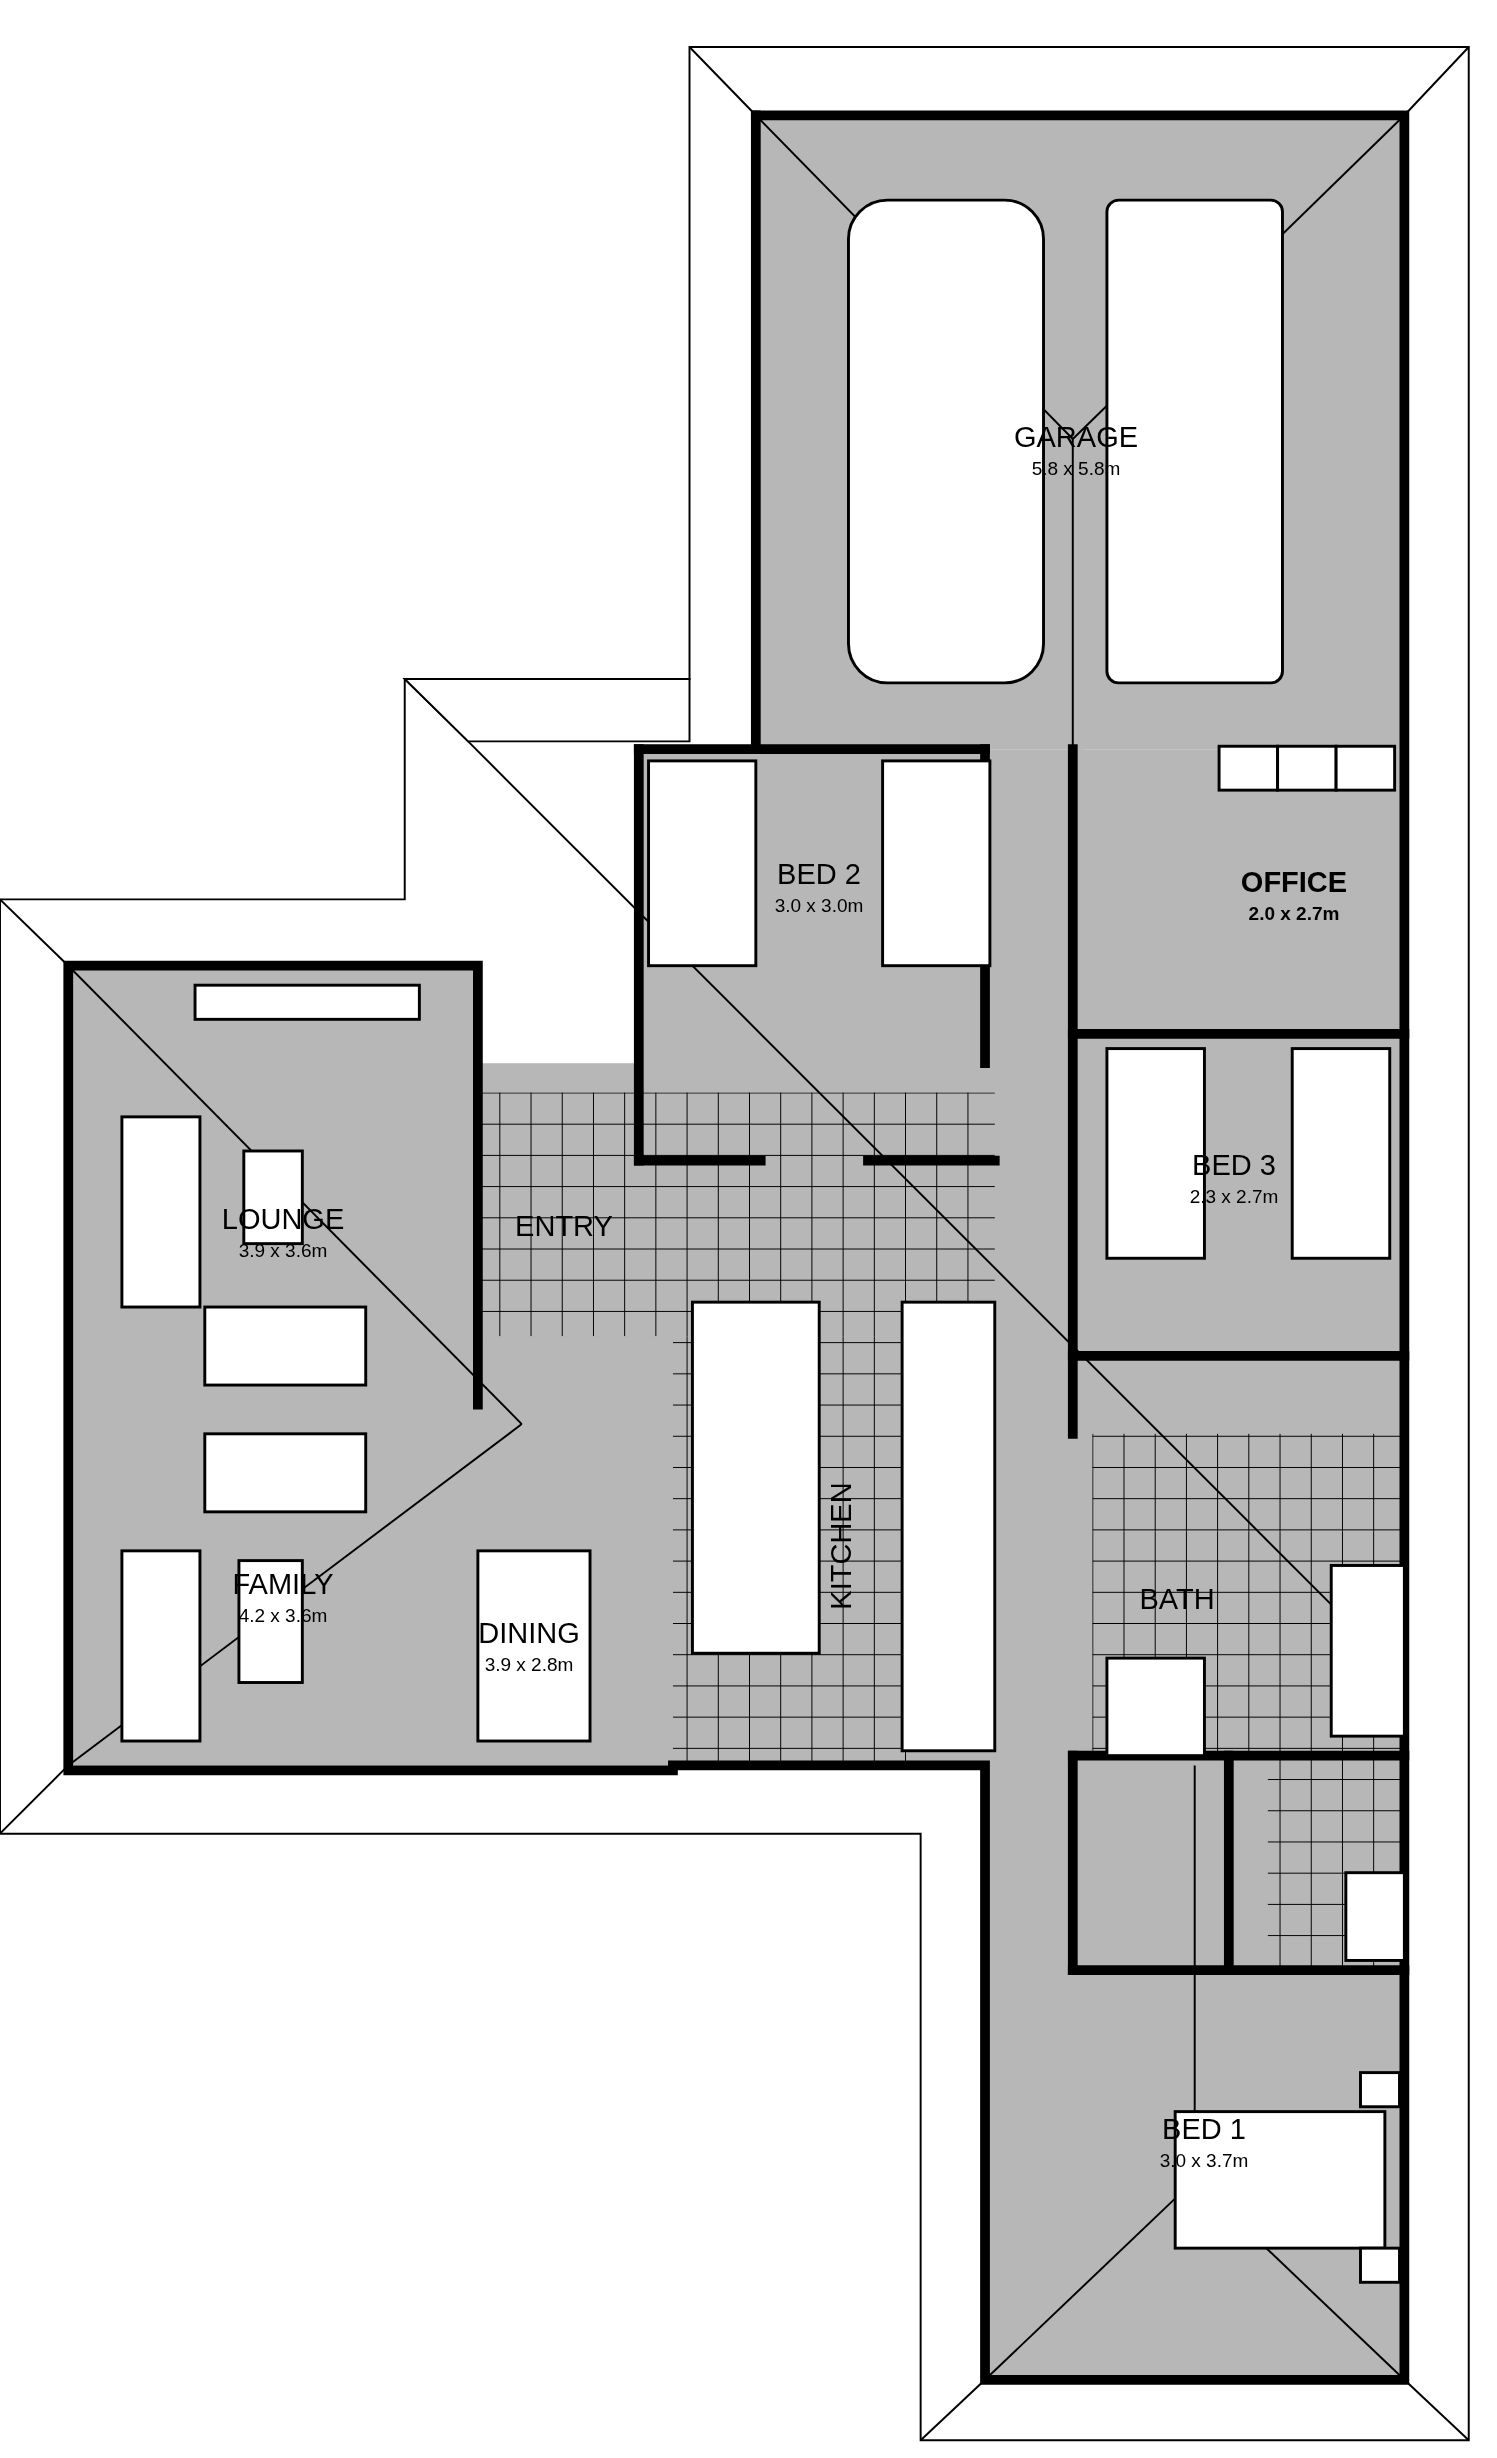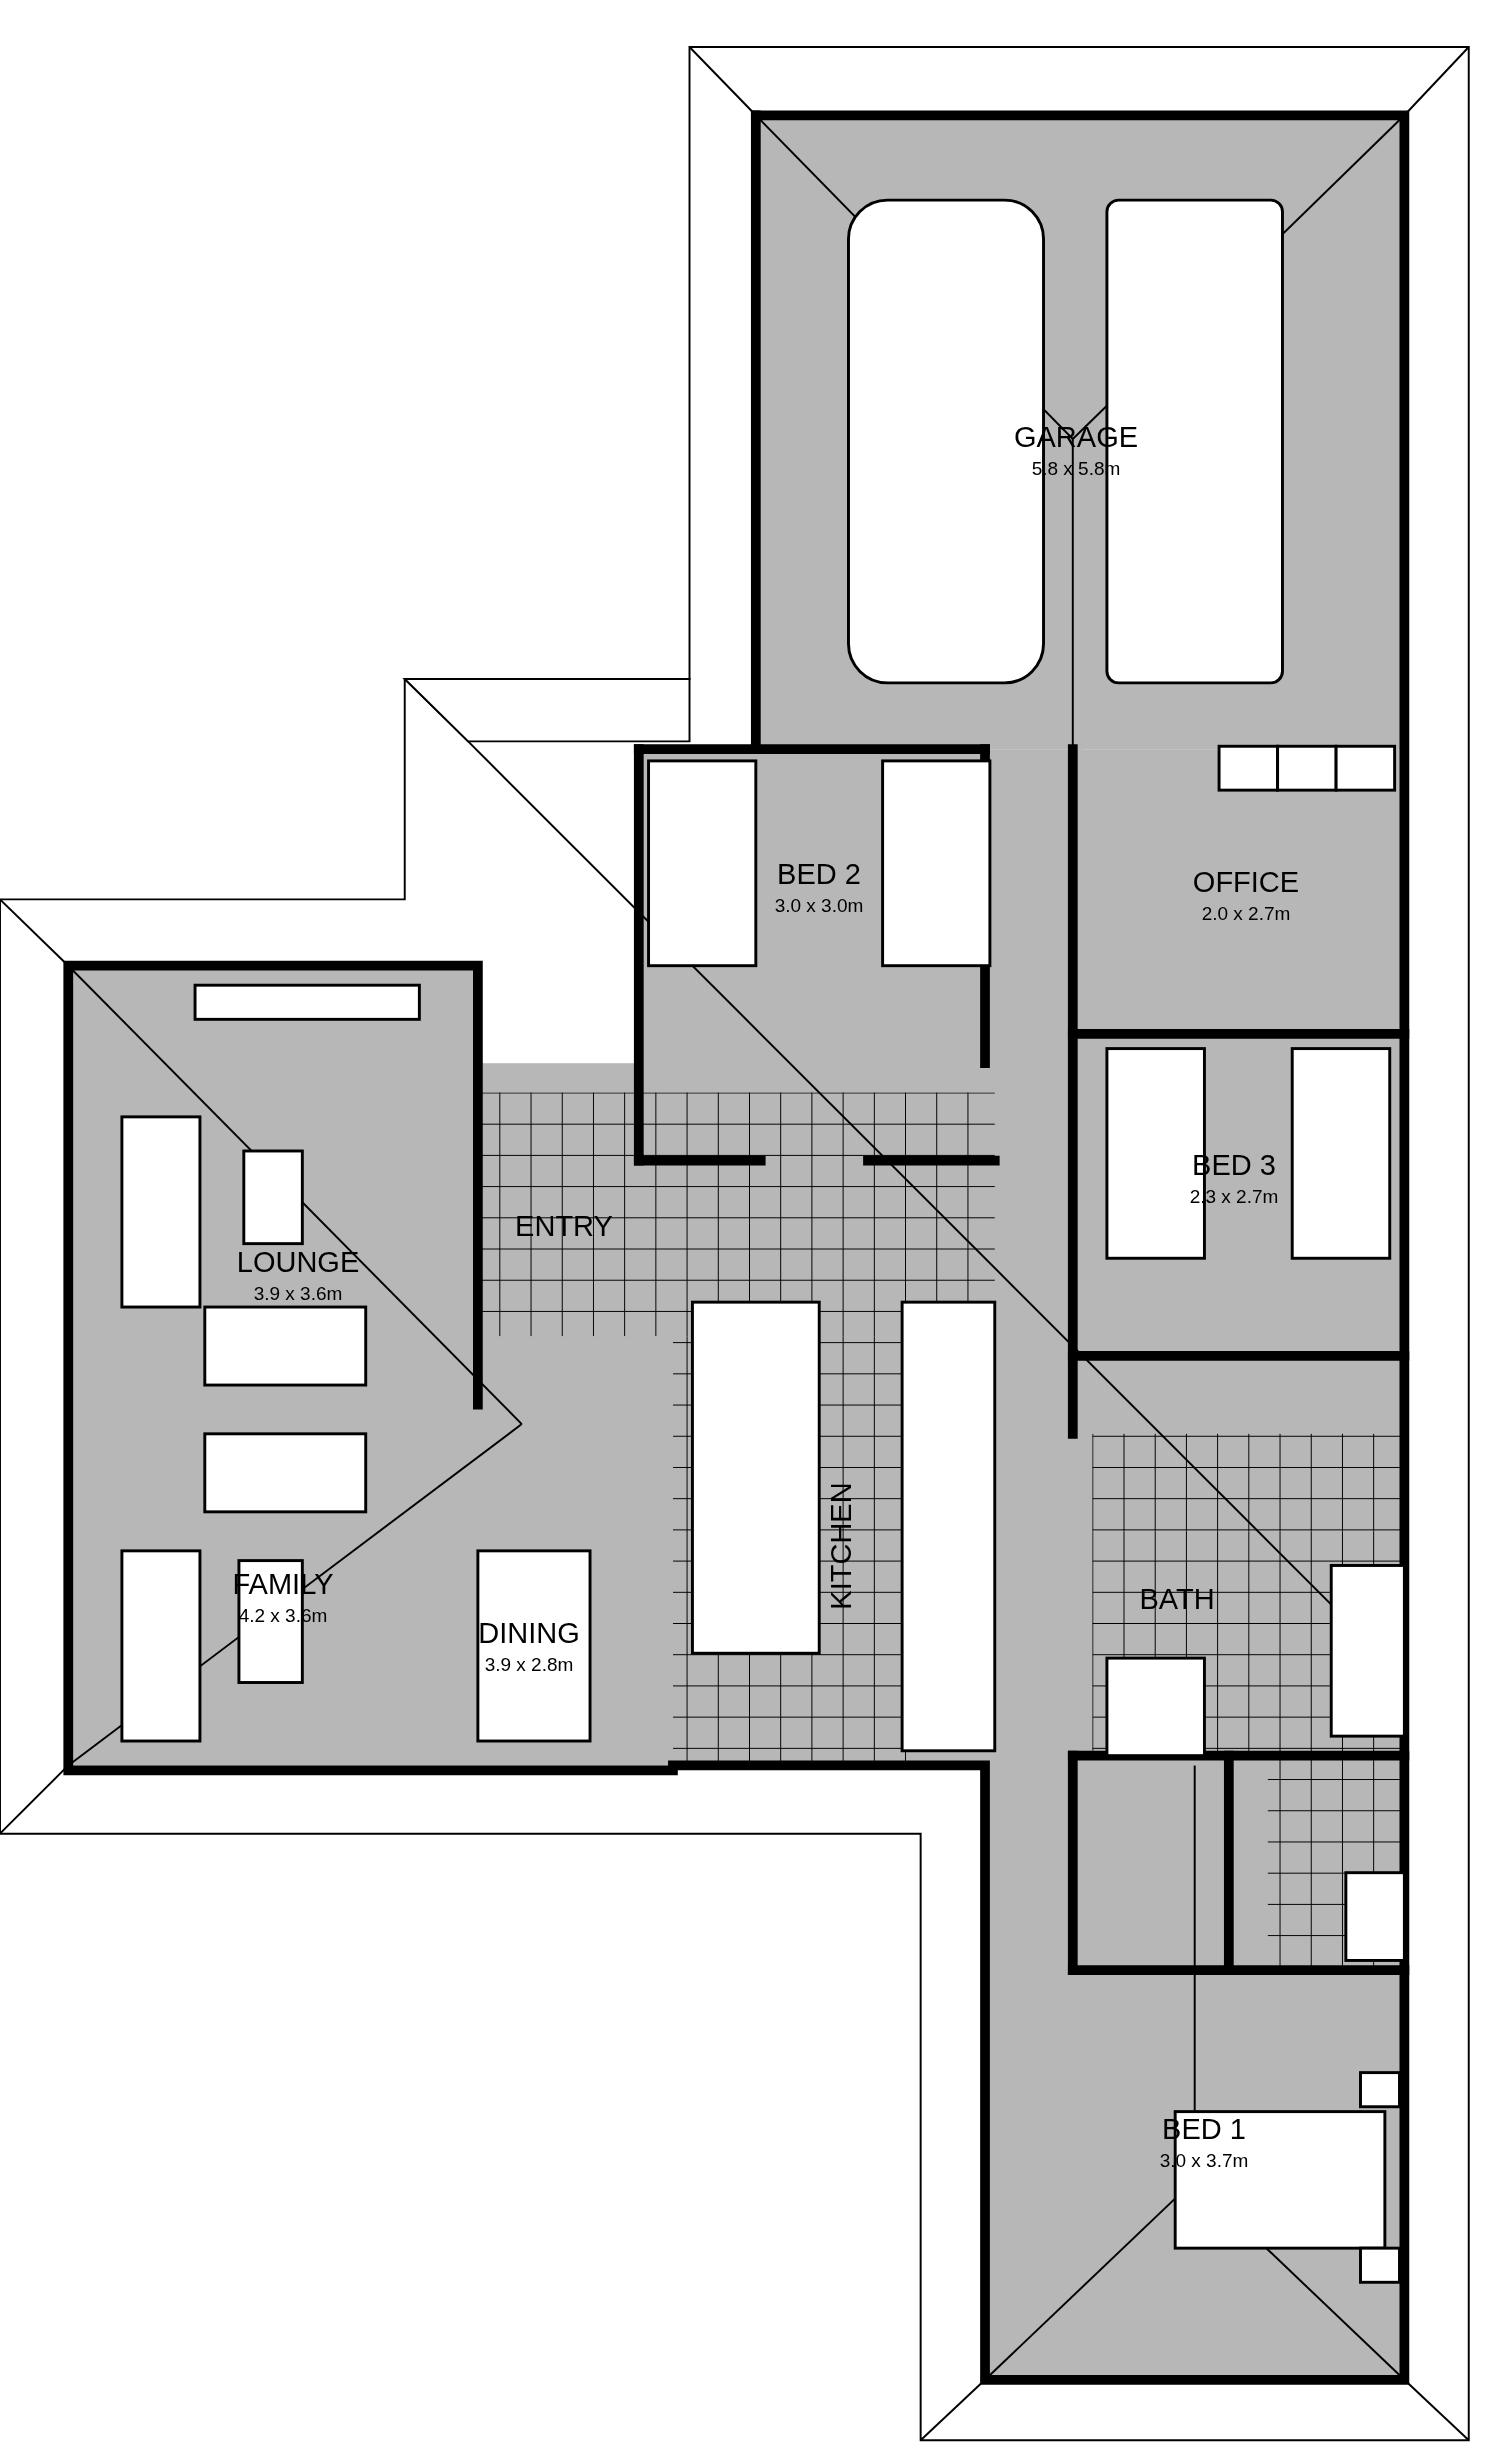--- a/index.html
+++ b/index.html
@@ -132,29 +132,29 @@
 </svg>
 
 <div class="lbl" style="left:1076px;top:452px;">
   <span class="name">GARAGE</span>
   <span class="dim">5.8 x 5.8m</span>
 </div>
 <div class="lbl" style="left:819px;top:889px;">
   <span class="name">BED 2</span>
   <span class="dim">3.0 x 3.0m</span>
 </div>
-<div class="lbl" style="left:1246px;top:897px;">
+<div class="lbl" style="left:1294px;top:897px;font-weight:bold;">
   <span class="name">OFFICE</span>
   <span class="dim">2.0 x 2.7m</span>
 </div>
 <div class="lbl" style="left:1234px;top:1180px;">
   <span class="name">BED 3</span>
   <span class="dim">2.3 x 2.7m</span>
 </div>
-<div class="lbl" style="left:283px;top:1277px;margin-left:15px;">
+<div class="lbl" style="left:283px;top:1234px;">
   <span class="name">LOUNGE</span>
   <span class="dim">3.9 x 3.6m</span>
 </div>
 <div class="lbl" style="left:564px;top:1226px;">
   <span class="name">ENTRY</span>
 </div>
 <div class="vert" style="left:841px;top:1546px;">KITCHEN</div>
 <div class="lbl" style="left:283px;top:1599px;">
   <span class="name">FAMILY</span>
   <span class="dim">4.2 x 3.6m</span>

